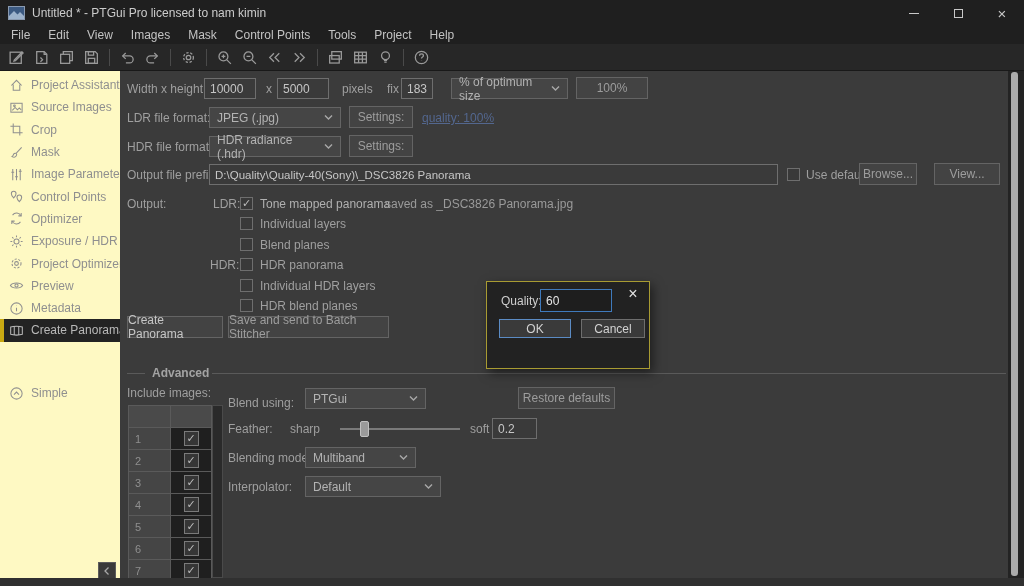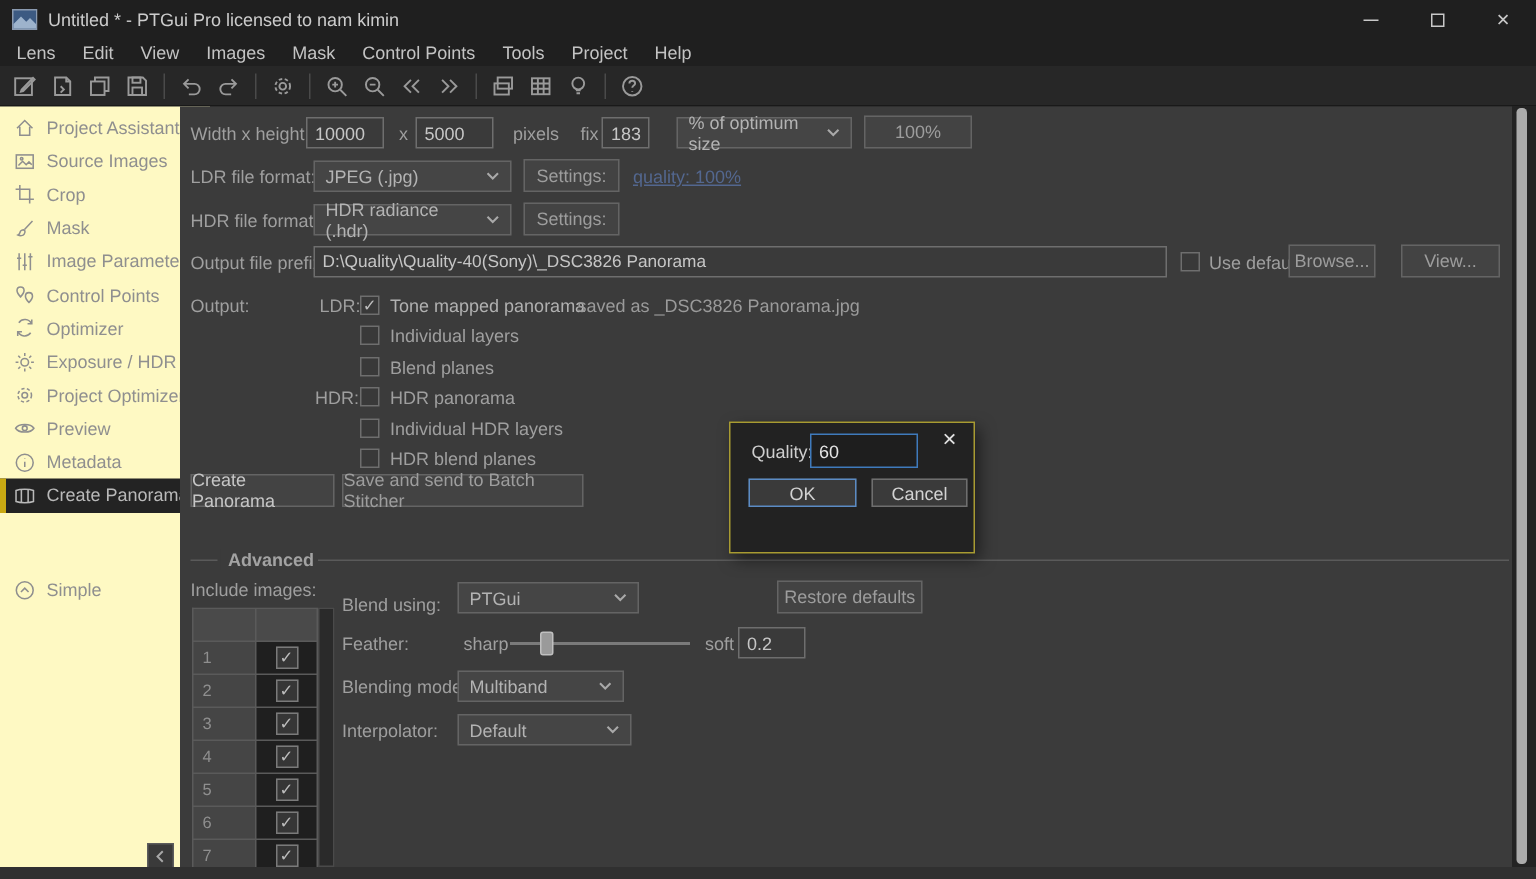--- a/index.html
+++ b/index.html
@@ -98,21 +98,21 @@
       <div class="win-btn">
           <span class="glyph-max"></span>
         </div>
       <div class="win-btn">
           <span class="glyph-close">×</span>
         </div>
     </div>
   </div>
 
   <div class="menubar">
-    <span class="menu-item">Lens</span>
+    <span class="menu-item">File</span>
     <span class="menu-item">Edit</span>
     <span class="menu-item">View</span>
     <span class="menu-item">Images</span>
     <span class="menu-item">Mask</span>
     <span class="menu-item">Control Points</span>
     <span class="menu-item">Tools</span>
     <span class="menu-item">Project</span>
     <span class="menu-item">Help</span>
   </div>
 
@@ -477,21 +477,21 @@
       <span>PTGui</span>
       <svg width="9" height="7" viewBox="0 0 9 7">
           <path d="M1 1.5l3.5 3.5L8 1.5"></path>
         </svg>
     </div>
     <div class="btn abs" style="left:398px; top:316px; width:97px;">Restore defaults</div>
 
     <div class="row" style="left:108px; top:347px;">
         <span>Feather:</span>
       </div>
-    <div class="row" style="left:189px; top:347px;">
+    <div class="row" style="left:170px; top:347px;">
         <span>sharp</span>
       </div>
     <div class="slider abs" style="left:220px; top:350px;">
       <div class="track"></div>
       <div class="thumb"></div>
     </div>
     <div class="row" style="left:350px; top:347px;">
         <span>soft</span>
       </div>
     <input class="inp abs" style="left: 372px; top: 347px; width: 45px;" value="0.2">
@@ -502,21 +502,21 @@
     <div class="dd abs" style="left:185px; top:376px; width:111px;">
       <span>Multiband</span>
       <svg width="9" height="7" viewBox="0 0 9 7">
           <path d="M1 1.5l3.5 3.5L8 1.5"></path>
         </svg>
     </div>
 
     <div class="row" style="left:108px; top:405px;">
         <span>Interpolator:</span>
       </div>
-    <div class="dd abs" style="left:185px; top:405px; width:116px;gap:43px;">
+    <div class="dd abs" style="left:185px; top:405px; width:136px;gap:43px;">
       <span>Default</span>
       <svg width="9" height="7" viewBox="0 0 9 7">
           <path d="M1 1.5l3.5 3.5L8 1.5"></path>
         </svg>
     </div>
   </div>
 
   <div class="vscroll">
       <div class="thumb"></div>
     </div>

